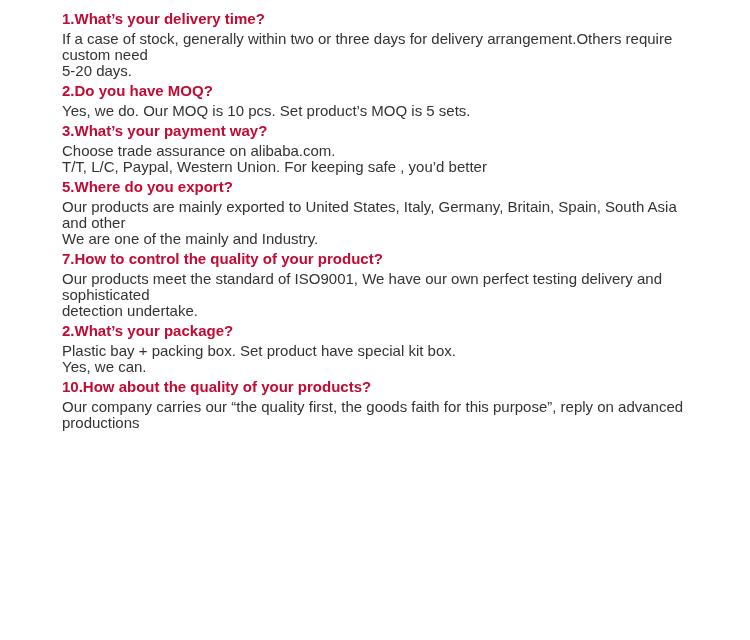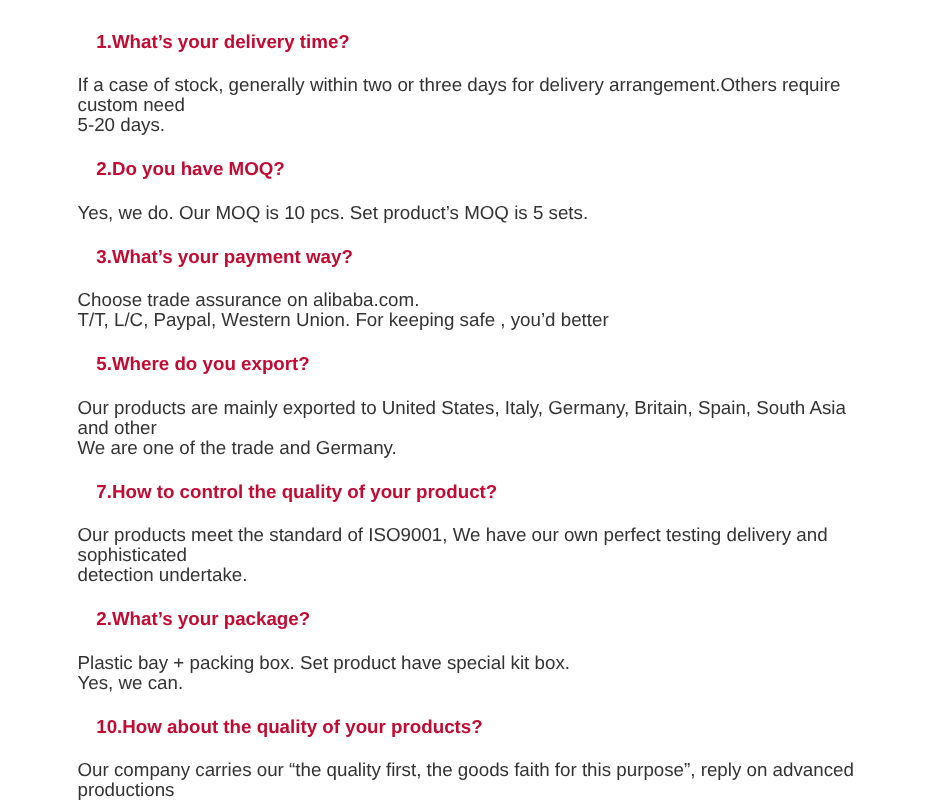--- a/index.html
+++ b/index.html
@@ -15,21 +15,21 @@
   }
   .faq {
     box-sizing: border-box;
     width: 750px;
     padding: 7px 45px 0 62px;
   }
   .faq-item {
     margin: 0;
   }
   .question {
-    margin: 15px;
+    margin: 0;
     font-size: 15px;
     line-height: 24px;
     font-weight: 700;
     color: var(--question-color, #c20a33);
     white-space: pre-wrap;
   }
   .answer {
     margin: 0;
     font-size: 15px;
     line-height: 24px;
@@ -71,21 +71,21 @@
 
   <section class="faq-item">
     <h3 class="question">5.Where do you export?</h3>
     <div class="answer">
         <div class="answer-line">Our products are mainly exported to United States, Italy, Germany, Britain, Spain, South Asia and other</div>
       </div>
   </section>
 
   <section class="faq-item">
     <div class="answer">
-        <div class="answer-line">We are one of the trade and Germany.</div>
+        <div class="answer-line">We are one of the mainly and Industry.</div>
       </div>
   </section>
 
   <section class="faq-item">
     <h3 class="question">7.How to control the quality of your product?</h3>
     <div class="answer">
         <div class="answer-line">Our products meet the standard of ISO9001, We have our own perfect testing delivery and sophisticated</div>
         <div class="answer-line">detection undertake.</div>
       </div>
   </section>

